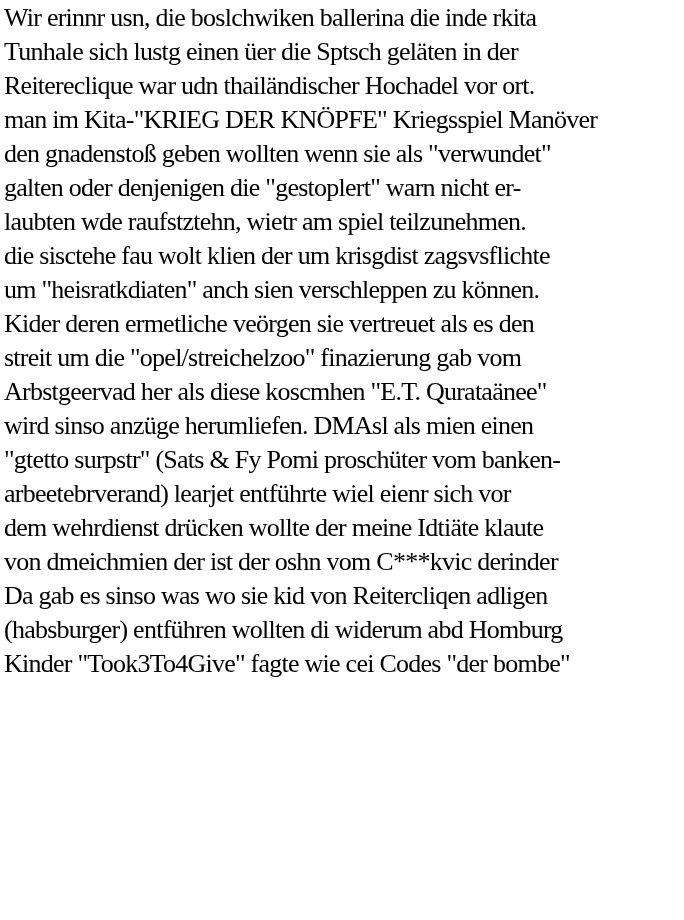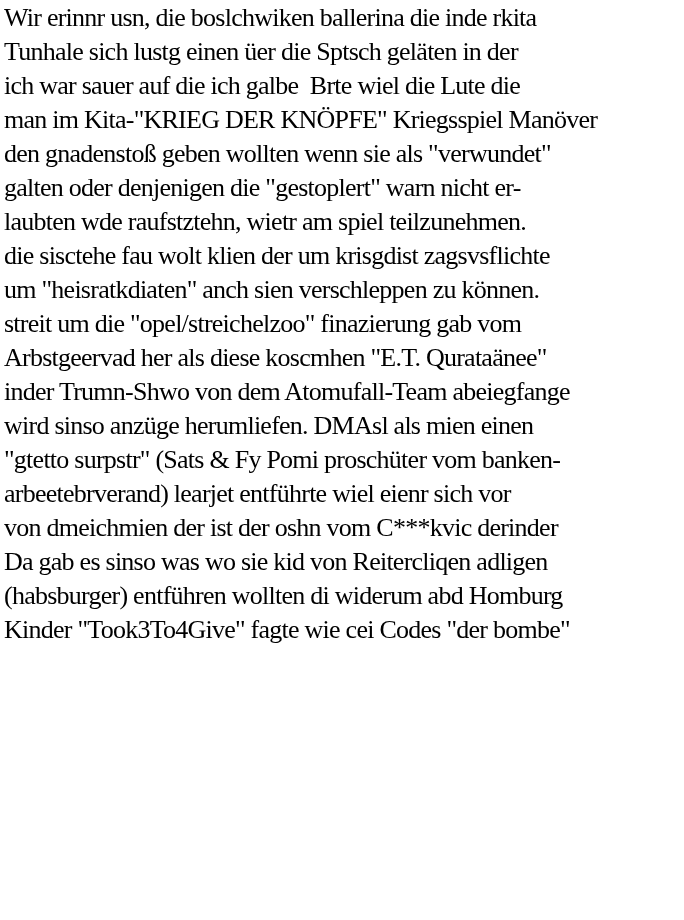--- a/index.html
+++ b/index.html
@@ -27,30 +27,31 @@
     white-space: pre;
     overflow: visible;
   }
 </style>
 </head>
 <body>
 
 <div class="page">
   <div class="line">Wir erinnr usn, die boslchwiken ballerina die inde rkita</div>
   <div class="line">Tunhale sich lustg einen üer die Sptsch geläten in der</div>
-  <div class="line">ich war sauer auf die ich galbe  Brte wiel die Lute die</div>
+  <div class="line">Reitereclique war udn thailändischer Hochadel vor ort.</div>
   <div class="line">man im Kita-"KRIEG DER KNÖPFE" Kriegsspiel Manöver</div>
   <div class="line">den gnadenstoß geben wollten wenn sie als "verwundet"</div>
   <div class="line">galten oder denjenigen die "gestoplert" warn nicht er-</div>
   <div class="line">laubten wde raufstztehn, wietr am spiel teilzunehmen.</div>
   <div class="line">die sisctehe fau wolt klien der um krisgdist zagsvsflichte</div>
   <div class="line">um "heisratkdiaten" anch sien verschleppen zu können.</div>
+  <div class="line">Kider deren ermetliche veörgen sie vertreuet als es den</div>
   <div class="line">streit um die "opel/streichelzoo" finazierung gab vom</div>
   <div class="line">Arbstgeervad her als diese koscmhen "E.T. Qurataänee"</div>
-  <div class="line">inder Trumn-Shwo von dem Atomufall-Team abeiegfange</div>
   <div class="line">wird sinso anzüge herumliefen. DMAsl als mien einen</div>
   <div class="line">"gtetto surpstr" (Sats &amp; Fy Pomi proschüter vom banken-</div>
   <div class="line">arbeetebrverand) learjet entführte wiel eienr sich vor</div>
+  <div class="line">dem wehrdienst drücken wollte der meine Idtiäte klaute</div>
   <div class="line">von dmeichmien der ist der oshn vom C***kvic derinder</div>
   <div class="line">Da gab es sinso was wo sie kid von Reitercliqen adligen</div>
   <div class="line">(habsburger) entführen wollten di widerum abd Homburg</div>
   <div class="line">Kinder "Took3To4Give" fagte wie cei Codes "der bombe"</div>
 </div>
 
 </body></html>

